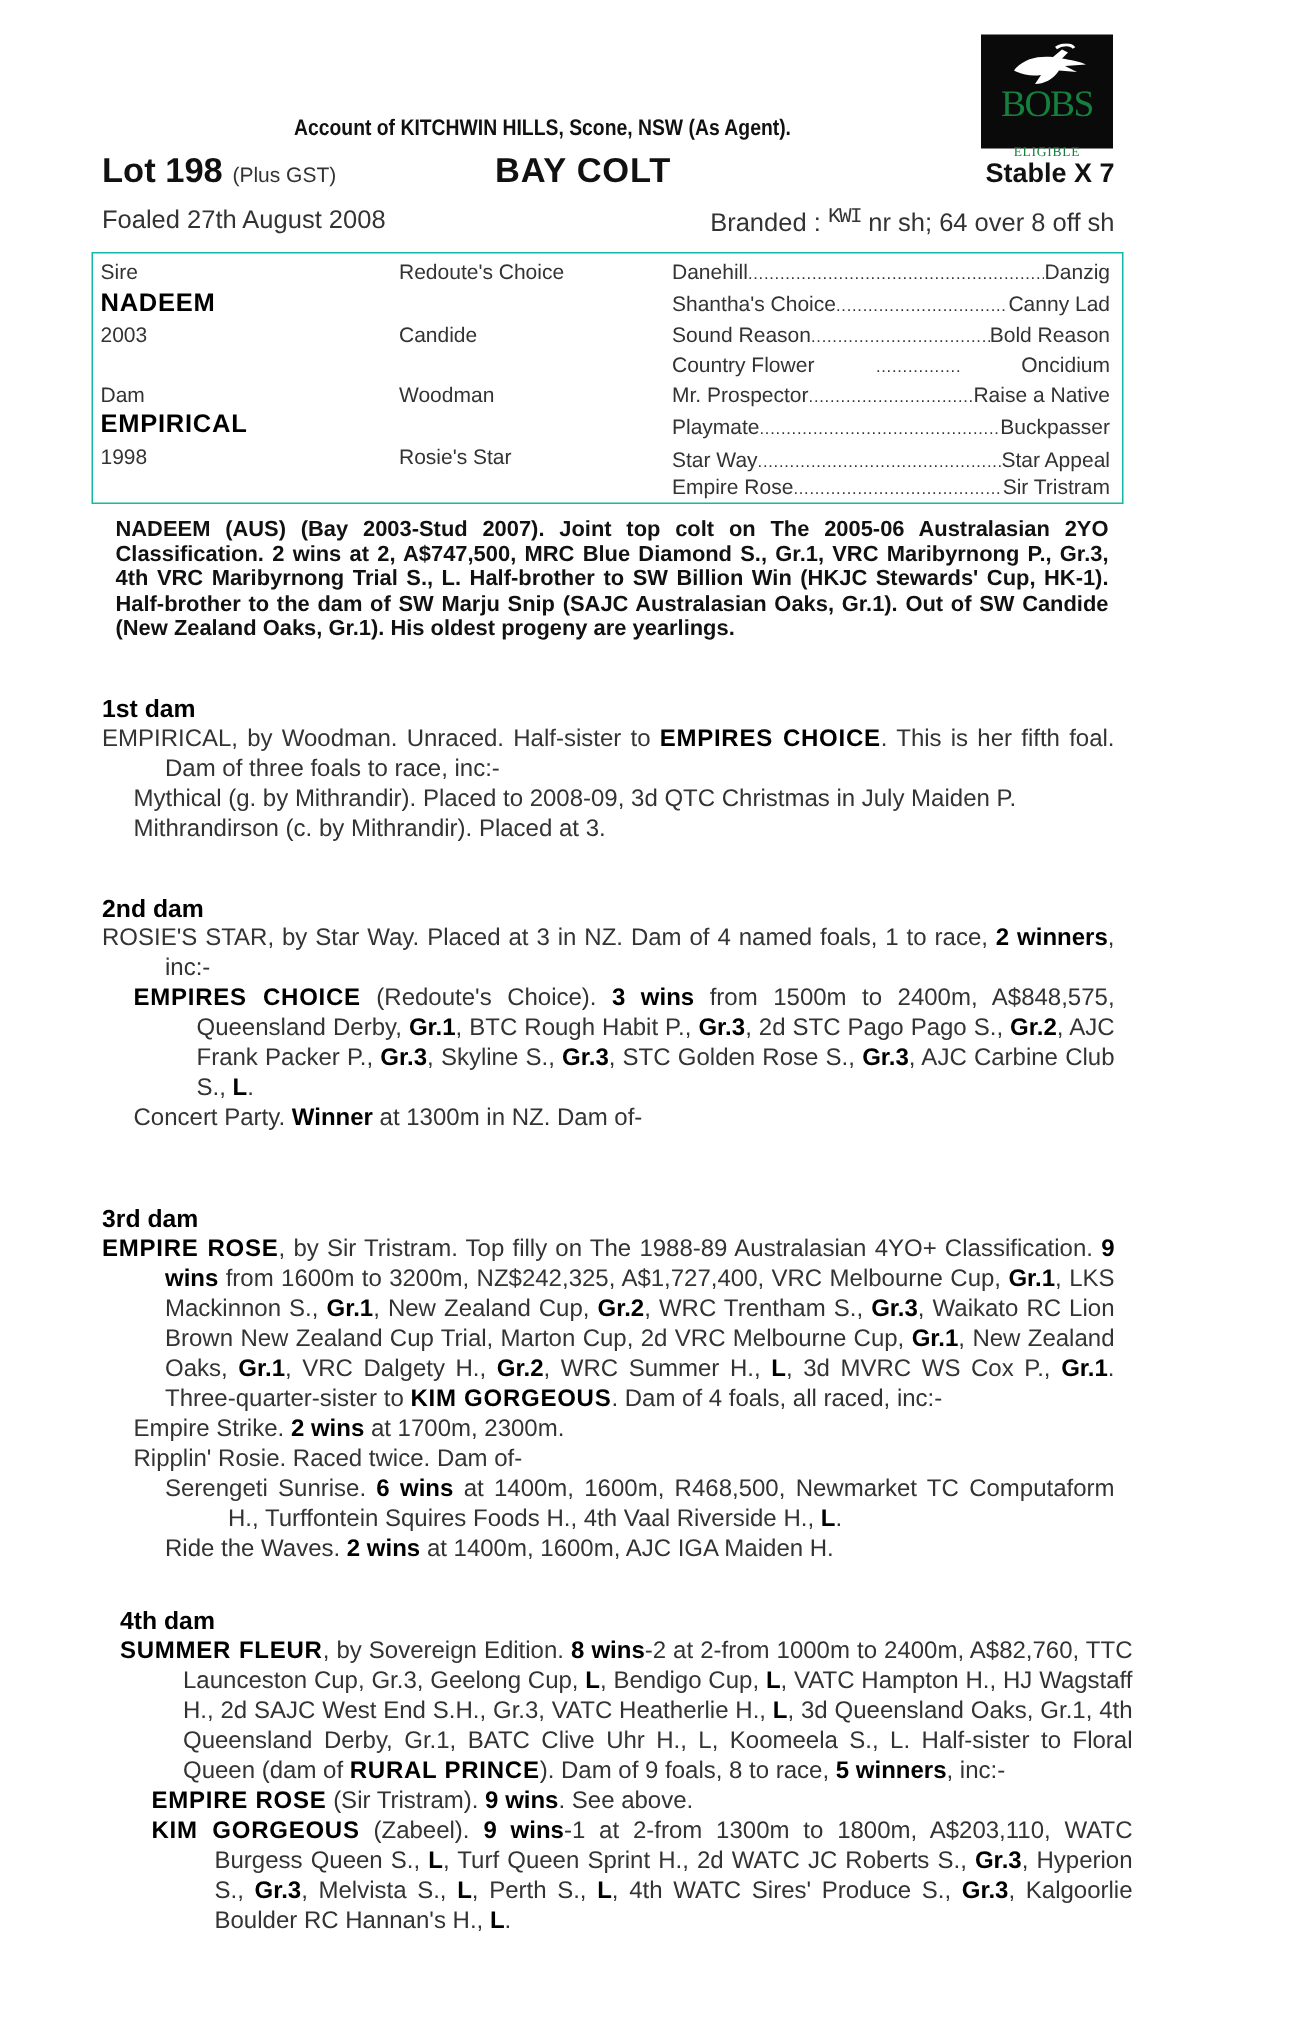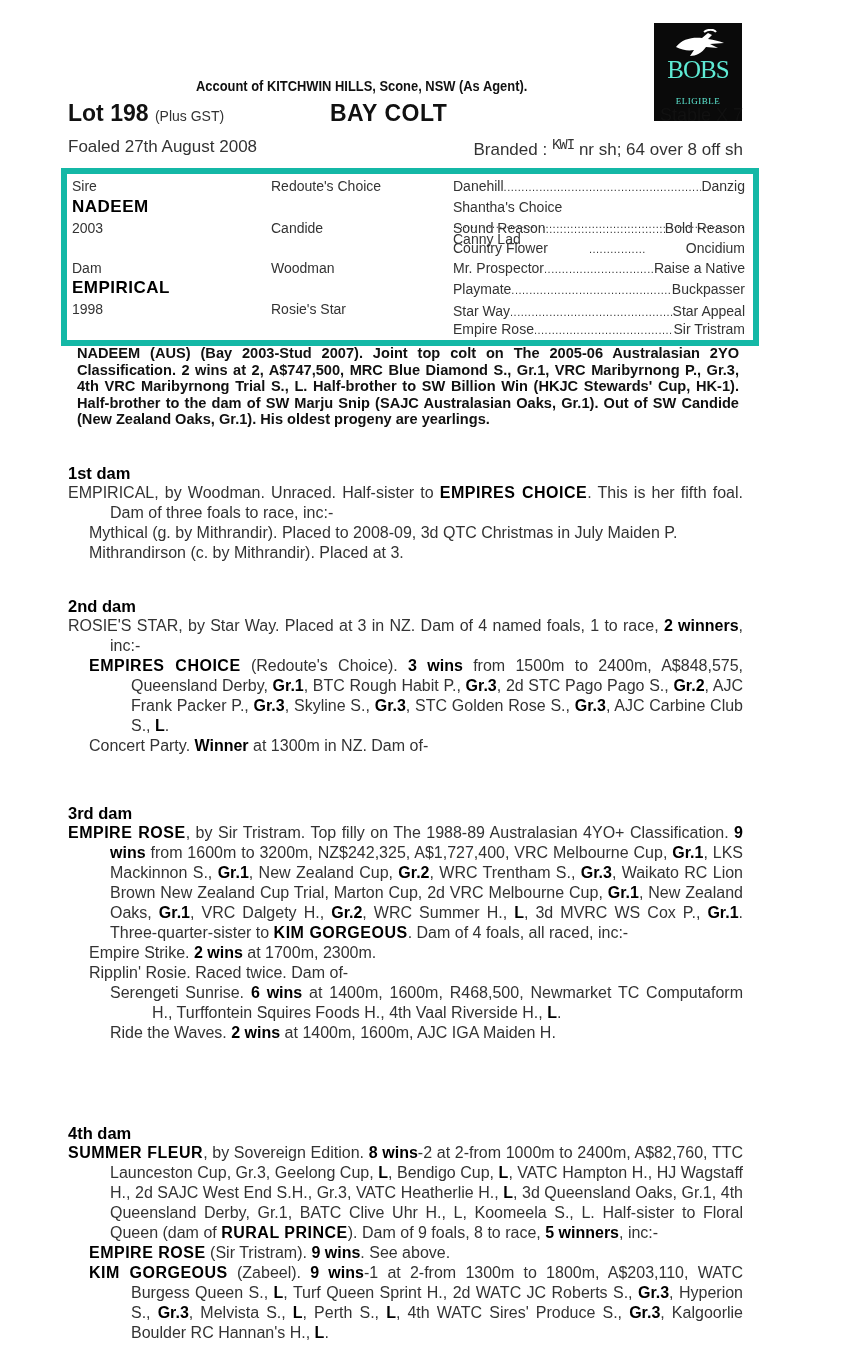--- a/index.html
+++ b/index.html
@@ -1,36 +1,36 @@
 <!DOCTYPE html>
 <html><head>
 <meta charset="utf-8">
 <style>
   html, body { margin: 0; padding: 0; background: #ffffff; }
   body { width: 860px; height: 1356px; position: relative; overflow: hidden; color: #111; font-family: "Liberation Sans", sans-serif; }
   .page { position: absolute; left: 0; top: 0; width: 860px; height: 1356px; }
 
-  .logo { position: absolute; left: 654px; top: 23px; width: 88px; height: 98px; background: #0a0a0a; color: #5eead4; text-align: center; }
+  .logo { position: absolute; left: 654px; top: 23px; width: 88px; height: 76px; background: #0a0a0a; color: #15803d; text-align: center; }
   .logo svg { display: block; margin: 6px auto 0; }
   .logo .bobs { font-family: "Liberation Serif", serif; font-size: 25px; line-height: 22px; letter-spacing: -1px; margin-top: 0px; }
   .logo .elig { font-family: "Liberation Serif", serif; font-size: 9px; letter-spacing: 0.5px; margin-top: 15px; }
 
   .account { position: absolute; left: 196px; top: 77px; font-family: "Liberation Sans", sans-serif; font-weight: bold; font-size: 15px; transform: scaleX(0.86); transform-origin: left top; white-space: nowrap; }
 
   .lotline { position: absolute; left: 68px; top: 100px; width: 675px; height: 28px; }
   .lot { position: absolute; left: 0; top: 0; font-weight: bold; font-size: 23px; white-space: nowrap; }
   .lot .gst { font-weight: normal; font-size: 14px; color: #333; }
   .colt { position: absolute; left: 262px; top: 0; font-weight: bold; font-size: 23px; letter-spacing: 0.5px; }
-  .stable { position: absolute; right: 0; top: 5px; font-weight: normal; font-size: 18px; }
+  .stable { position: absolute; right: 0; top: 5px; font-weight: bold; font-size: 18px; }
 
   .foaled { position: absolute; left: 68px; top: 137px; font-size: 17px; color: #333; }
   .branded { position: absolute; right: 117px; top: 137px; font-size: 17px; color: #333; white-space: nowrap; }
   .brand-mark { display: inline-block; font-size: 14px; vertical-align: 6px; letter-spacing: -1px; font-family: "Liberation Mono", monospace; }
 
-  .pedbox { position: absolute; left: 61px; top: 168px; width: 686px; height: 166px; border: 6px solid #14b8a6; }
+  .pedbox { position: absolute; left: 61px; top: 168px; width: 686px; height: 166px; border: 1px solid #14b8a6; }
   .ped-row { position: absolute; font-size: 14px; color: #333; white-space: nowrap; }
   .ped-name { position: absolute; font-size: 17px; font-weight: bold; color: #000; letter-spacing: 0.5px; }
   .ggp { position: absolute; left: 386px; width: 292px; font-size: 14px; color: #333; display: flex; white-space: nowrap; }
   .ggp .l { flex: 0 0 auto; }
   .ggp .dots { flex: 1 1 auto; overflow: hidden; letter-spacing: 0.5px; }
   .ggp .dots::after { content: "........................................................................................................................"; font-size: 11px; }
   .ggp .r { flex: 0 0 auto; }
 
   .sire-desc { position: absolute; left: 77px; top: 345px; width: 662px; font-weight: bold; font-size: 14.6px; line-height: 16.6px; text-align: justify; letter-spacing: 0px; }
 
@@ -86,21 +86,21 @@
     <div class="ped-row" style="left:204px; top:4px;">Redoute's Choice</div>
     <div class="ped-row" style="left:204px; top:46px;">Candide</div>
     <div class="ped-row" style="left:204px; top:86px;">Woodman</div>
     <div class="ped-row" style="left:204px; top:127px;">Rosie's Star</div>
 
     <div class="ggp" style="top:4px;">
         <span class="l">Danehill</span>
         <span class="dots"></span>
         <span class="r">Danzig</span>
       </div>
-    <div class="ggp" style="top:25px;flex-direction:column;">
+    <div class="ggp" style="top:25px;">
         <span class="l">Shantha's Choice</span>
         <span class="dots"></span>
         <span class="r">Canny Lad</span>
       </div>
     <div class="ggp" style="top:46px;">
         <span class="l">Sound Reason</span>
         <span class="dots"></span>
         <span class="r">Bold Reason</span>
       </div>
     <div class="ggp" style="top:66px;gap:41px;">
@@ -154,21 +154,21 @@
     <h3>3rd dam</h3>
     <div class="entries">
         <p class="p l0"><span class="bw">EMPIRE ROSE</span><span>, by Sir Tristram. Top filly on The 1988-89 Australasian 4YO+ Classification. </span><span class="b">9 wins</span><span> from 1600m to 3200m, NZ$242,325, A$1,727,400, VRC Melbourne Cup, </span><span class="b">Gr.1</span><span>, LKS Mackinnon S., </span><span class="b">Gr.1</span><span>, New Zealand Cup, </span><span class="b">Gr.2</span><span>, WRC Trentham S., </span><span class="b">Gr.3</span><span>, Waikato RC Lion Brown New Zealand Cup Trial, Marton Cup, 2d VRC Melbourne Cup, </span><span class="b">Gr.1</span><span>, New Zealand Oaks, </span><span class="b">Gr.1</span><span>, VRC Dalgety H., </span><span class="b">Gr.2</span><span>, WRC Summer H., </span><span class="b">L</span><span>, 3d MVRC WS Cox P., </span><span class="b">Gr.1</span><span>. Three-quarter-sister to </span><span class="bw">KIM GORGEOUS</span><span>. Dam of 4 foals, all raced, inc:-</span></p>
         <p class="p l1"><span>Empire Strike. </span><span class="b">2 wins</span><span> at 1700m, 2300m.</span></p>
         <p class="p l1"><span>Ripplin' Rosie. Raced twice. Dam of-</span></p>
         <p class="p l2"><span>Serengeti Sunrise. </span><span class="b">6 wins</span><span> at 1400m, 1600m, R468,500, Newmarket TC Computaform H., Turffontein Squires Foods H., 4th Vaal Riverside H., </span><span class="b">L</span><span>.</span></p>
         <p class="p l2"><span>Ride the Waves. </span><span class="b">2 wins</span><span> at 1400m, 1600m, AJC IGA Maiden H.</span></p>
       </div>
   </div>
 
-  <div class="sec" style="top:1123px;">
+  <div class="sec" style="top:1071px;margin-left:12px;">
     <h3>4th dam</h3>
     <div class="entries">
         <p class="p l0"><span class="bw">SUMMER FLEUR</span><span>, by Sovereign Edition. </span><span class="b">8 wins</span><span>-2 at 2-from 1000m to 2400m, A$82,760, TTC Launceston Cup, Gr.3, Geelong Cup, </span><span class="b">L</span><span>, Bendigo Cup, </span><span class="b">L</span><span>, VATC Hampton H., HJ Wagstaff H., 2d SAJC West End S.H., Gr.3, VATC Heatherlie H., </span><span class="b">L</span><span>, 3d Queensland Oaks, Gr.1, 4th Queensland Derby, Gr.1, BATC Clive Uhr H., L, Koomeela S., L. Half-sister to Floral Queen (dam of </span><span class="bw">RURAL PRINCE</span><span>). Dam of 9 foals, 8 to race, </span><span class="b">5 winners</span><span>, inc:-</span></p>
         <p class="p l1"><span class="bw">EMPIRE ROSE</span><span> (Sir Tristram). </span><span class="b">9 wins</span><span>. See above.</span></p>
         <p class="p l1"><span class="bw">KIM GORGEOUS</span><span> (Zabeel). </span><span class="b">9 wins</span><span>-1 at 2-from 1300m to 1800m, A$203,110, WATC Burgess Queen S., </span><span class="b">L</span><span>, Turf Queen Sprint H., 2d WATC JC Roberts S., </span><span class="b">Gr.3</span><span>, Hyperion S., </span><span class="b">Gr.3</span><span>, Melvista S., </span><span class="b">L</span><span>, Perth S., </span><span class="b">L</span><span>, 4th WATC Sires' Produce S., </span><span class="b">Gr.3</span><span>, Kalgoorlie Boulder RC Hannan's H., </span><span class="b">L</span><span>.</span></p>
       </div>
   </div>
 
 </div>
 

